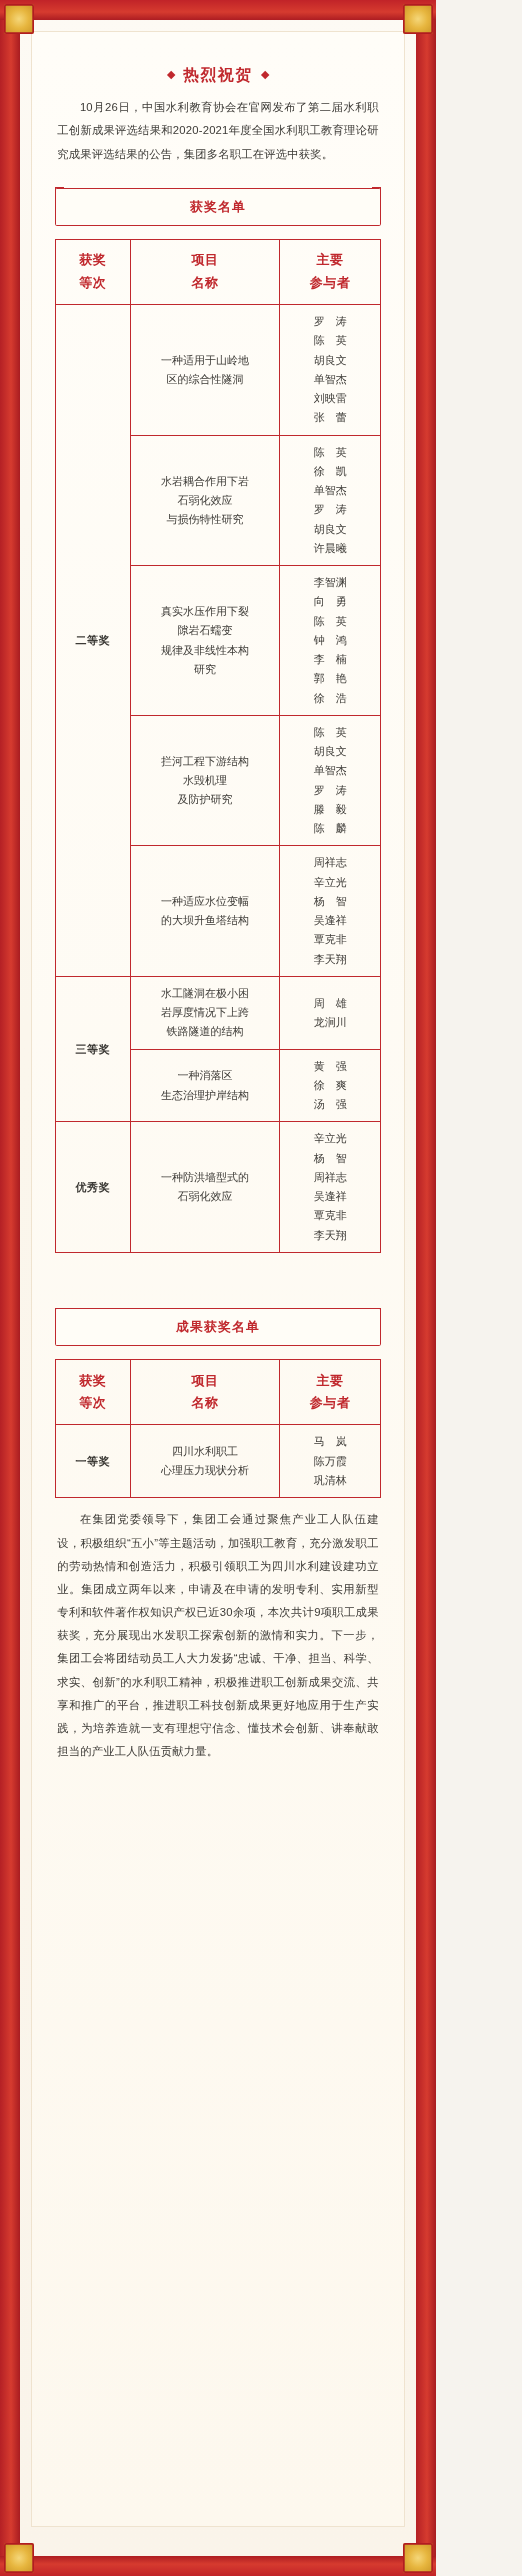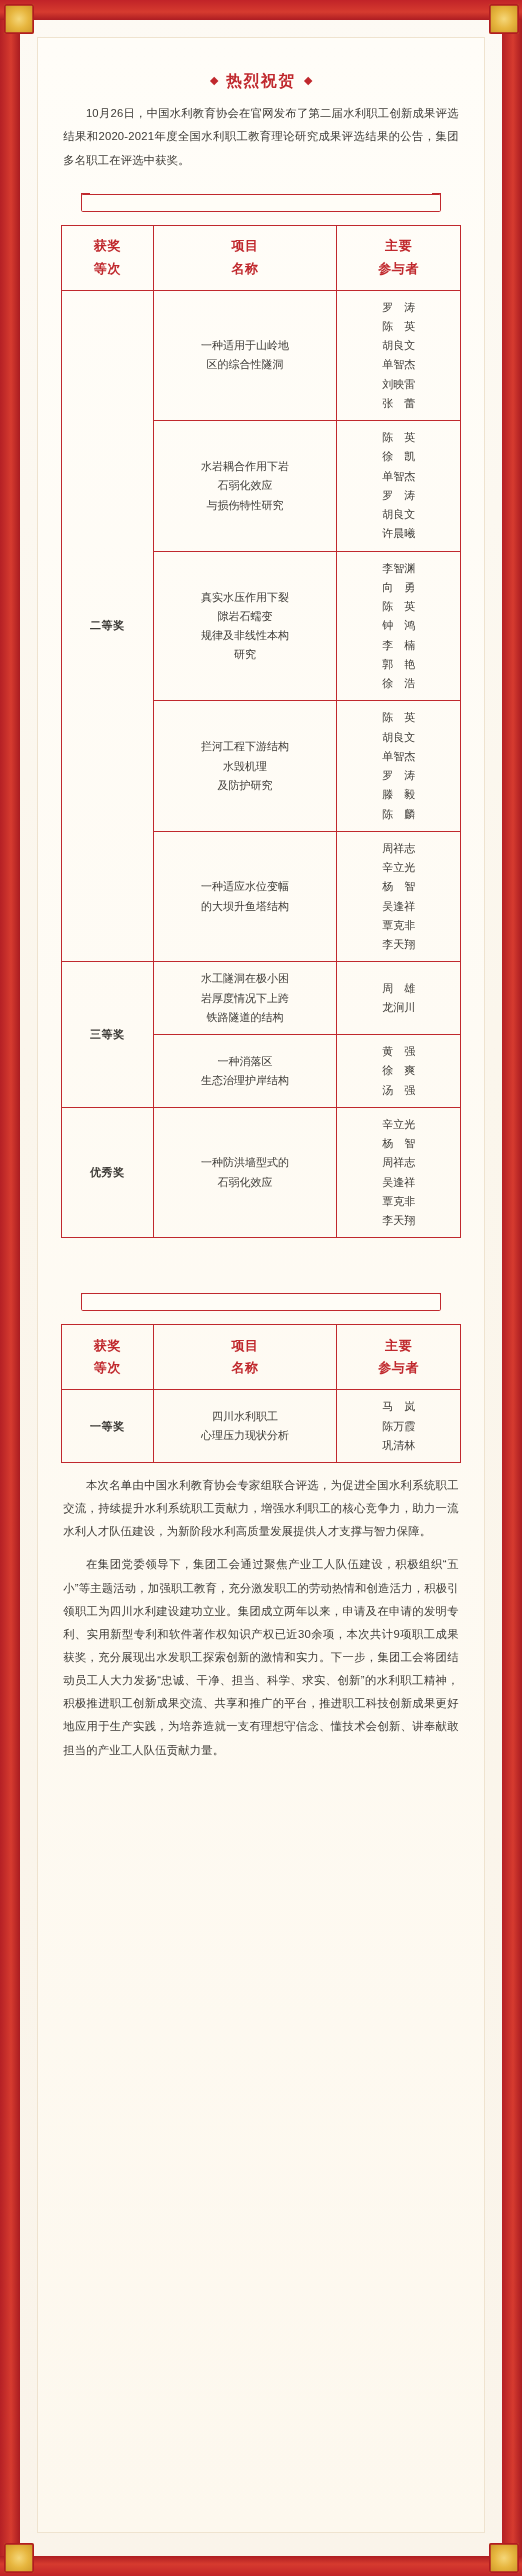--- a/index.html
+++ b/index.html
@@ -4,25 +4,25 @@
 <style>
   html,body{margin:0;padding:0;}
   body{
     width:522px;
     background:#f6f3ee;
     font-family:"Liberation Sans","DejaVu Sans",sans-serif;
     -webkit-font-smoothing:antialiased;
   }
   .page{
     position:relative;
-    width:522px;
+    width:436px;
     min-height:2576px;
     background:linear-gradient(180deg,#fdfaf4 0%,#fbf6ec 40%,#faf4ea 100%);
     box-sizing:border-box;
-    padding:10px;
+    padding:4px;
     overflow:hidden;
   }
   
   .frame-left,.frame-right{
     position:absolute;top:0;bottom:0;width:20px;
     background:linear-gradient(90deg,#b42025 0%, #d63b2f 55%, #a81c21 100%);
   }
   .frame-left{left:0;}
   .frame-right{right:0;}
   .frame-top{
@@ -188,20 +188,21 @@
 
   <div class="sheet">
 
     <div class="headline">
       <span class="dia"></span><span>热烈祝贺</span><span class="dia"></span>
     </div>
 
     <p class="body">10月26日，中国水利教育协会在官网发布了第二届水利职工创新成果评选结果和2020-2021年度全国水利职工教育理论研究成果评选结果的公告，集团多名职工在评选中获奖。</p>
 
     <div class="plate">
+      <div class="pl-line">获奖名单</div>
     </div>
 
     <table class="awards">
       <colgroup>
           <col class="c1">
           <col class="c2">
           <col class="c3">
         </colgroup>
       <thead>
         <tr>
@@ -335,20 +336,21 @@
             <span class="nm">覃克非</span>
             <span class="nm">李天翔</span>
           </td>
         </tr>
       </tbody>
     </table>
 
     <div class="spacer"></div>
 
     <div class="plate">
+      <div class="pl-line">成果获奖名单</div>
     </div>
 
     <table class="awards">
       <colgroup>
           <col class="c1">
           <col class="c2">
           <col class="c3">
         </colgroup>
       <thead>
         <tr>
@@ -375,18 +377,17 @@
           </td>
           <td class="names">
             <span class="nm">马　岚</span>
             <span class="nm">陈万霞</span>
             <span class="nm">巩清林</span>
           </td>
         </tr>
       </tbody>
     </table>
 
-    <p class="body">本次名单由中国水利教育协会专家组联合评选，为促进全国水利系统职工交流，持续提升水利系统职工贡献力，增强水利职工的核心竞争力，助力一流水利人才队伍建设，为新阶段水利高质量发展提供人才支撑与智力保障。</p>
     <p class="body">在集团党委领导下，集团工会通过聚焦产业工人队伍建设，积极组织“五小”等主题活动，加强职工教育，充分激发职工的劳动热情和创造活力，积极引领职工为四川水利建设建功立业。集团成立两年以来，申请及在申请的发明专利、实用新型专利和软件著作权知识产权已近30余项，本次共计9项职工成果获奖，充分展现出水发职工探索创新的激情和实力。下一步，集团工会将团结动员工人大力发扬“忠诚、干净、担当、科学、求实、创新”的水利职工精神，积极推进职工创新成果交流、共享和推广的平台，推进职工科技创新成果更好地应用于生产实践，为培养造就一支有理想守信念、懂技术会创新、讲奉献敢担当的产业工人队伍贡献力量。</p>
 
   </div>
 </div>
 
 
 </body></html>

